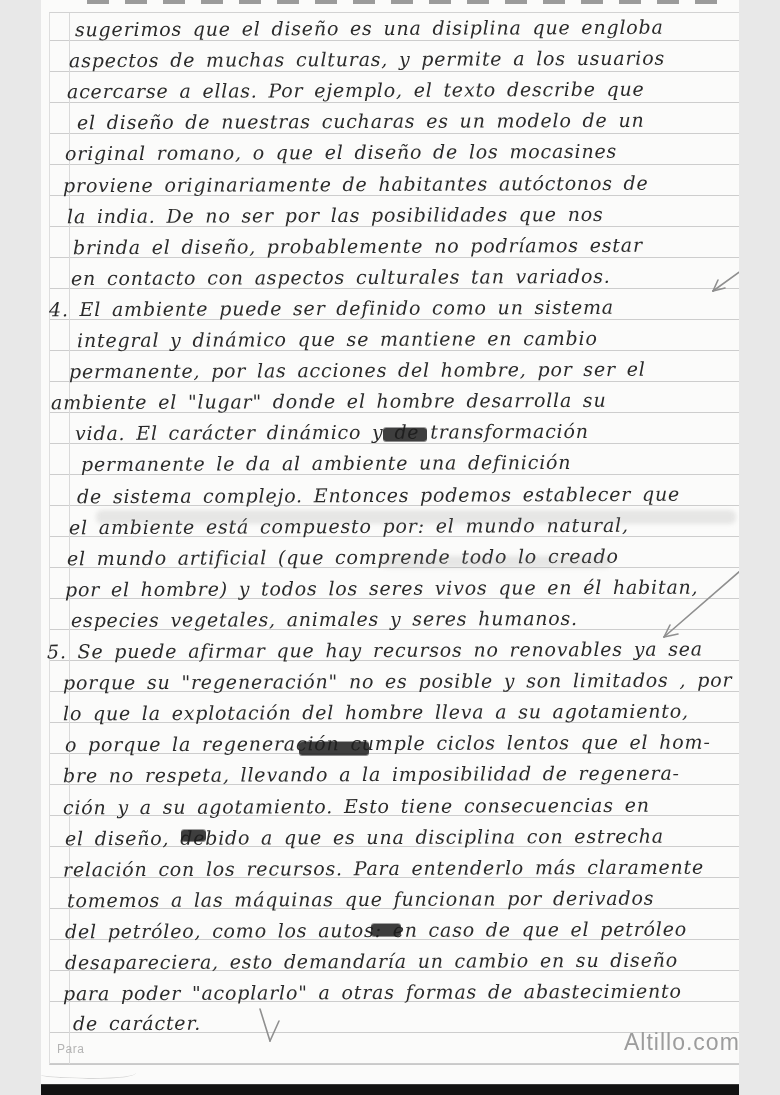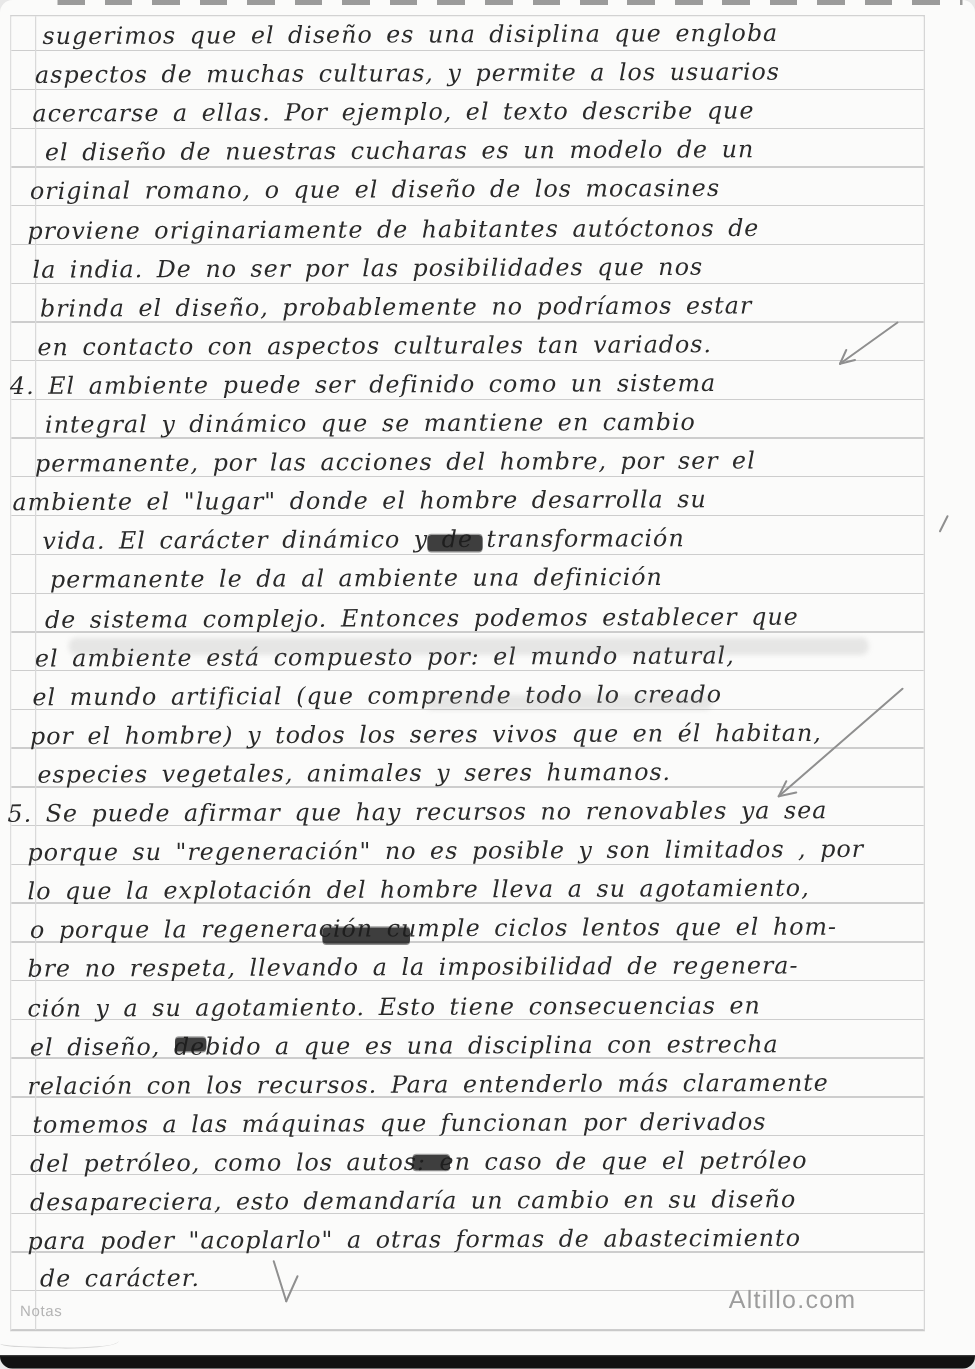--- a/index.html
+++ b/index.html
@@ -1,20 +1,19 @@
 <!DOCTYPE html>
 <html><head>
 <meta charset="utf-8">
 <style>
   html,body{margin:0;padding:0;background:#e8e8e8;}
   #scan{
-    position:relative;width:780px;height:1095px;margin:0 auto;
+    position:relative;width:698px;height:1095px;margin:0 auto;
     background:#fbfbfa;overflow:hidden;
     font-family:"Liberation Sans",sans-serif;
-    border-radius:10px;
   }
   
   #top-edge{
     position:absolute;left:46px;top:0;right:10px;height:4px;
     background:repeating-linear-gradient(90deg, rgba(80,80,80,.7) 0 22px, transparent 22px 38px);
     opacity:.8;
   }
   
   #grid{
     position:absolute;left:8px;top:12px;width:730px;height:1051px;
@@ -33,21 +32,21 @@
   }
   
   .scribble{position:absolute;background:rgba(28,28,28,.85);border-radius:3px;
     box-shadow:0 1px 0 rgba(28,28,28,.5), 0 -1px 0 rgba(28,28,28,.4);}
   
   .smudge{position:absolute;background:rgba(125,125,125,.16);filter:blur(2px);border-radius:6px;}
   
   #annotation-marks{position:absolute;left:0;top:0;pointer-events:none;}
   
   #notas-label{position:absolute;left:16px;top:1042px;font-size:12px;color:#b4b4b4;letter-spacing:.5px;}
-  #watermark{position:absolute;left:583px;top:1029px;font-size:20px;color:#9c9c9c;letter-spacing:1px;}
+  #watermark{position:absolute;left:583px;top:1029px;font-size:23px;color:#9c9c9c;letter-spacing:1px;}
   
   #page-curl{position:absolute;left:0;top:1066px;width:95px;height:12px;
     border-bottom:1px solid #b9b9b9;border-radius:0 0 60% 20%;transform:rotate(2deg);opacity:.55;}
   #scan-edge-bottom{position:absolute;left:0;top:1084px;width:780px;height:11px;background:#121212;
     border-top:1px solid #3a3a3a;}
 </style>
 </head>
 <body>
 
 <div id="scan">
@@ -109,19 +108,19 @@
       <line x1="672" y1="291" x2="684" y2="288" stroke="#8f8f8f" stroke-width="1.6" stroke-linecap="round"></line>
       <line x1="672" y1="291" x2="677" y2="280" stroke="#8f8f8f" stroke-width="1.6" stroke-linecap="round"></line>
       <line x1="722" y1="551" x2="623" y2="637" stroke="#8f8f8f" stroke-width="1.6" stroke-linecap="round"></line>
       <line x1="623" y1="637" x2="637" y2="634" stroke="#8f8f8f" stroke-width="1.6" stroke-linecap="round"></line>
       <line x1="623" y1="637" x2="629" y2="625" stroke="#8f8f8f" stroke-width="1.6" stroke-linecap="round"></line>
       <line x1="219" y1="1009" x2="229" y2="1041" stroke="#8f8f8f" stroke-width="1.6" stroke-linecap="round"></line>
       <line x1="229" y1="1041" x2="238" y2="1021" stroke="#8f8f8f" stroke-width="1.6" stroke-linecap="round"></line>
       <line x1="758" y1="413" x2="752" y2="425" stroke="#8f8f8f" stroke-width="1.6" stroke-linecap="round"></line>
     </svg>
 
-  <div id="notas-label">Notas</div>
+  <div id="notas-label">Para</div>
 
   <div id="watermark" style="color: rgb(156, 156, 156);">Altillo.com</div>
 
   <div id="page-curl"></div>
   <div id="scan-edge-bottom"></div>
 </div>
 
 </body></html>

